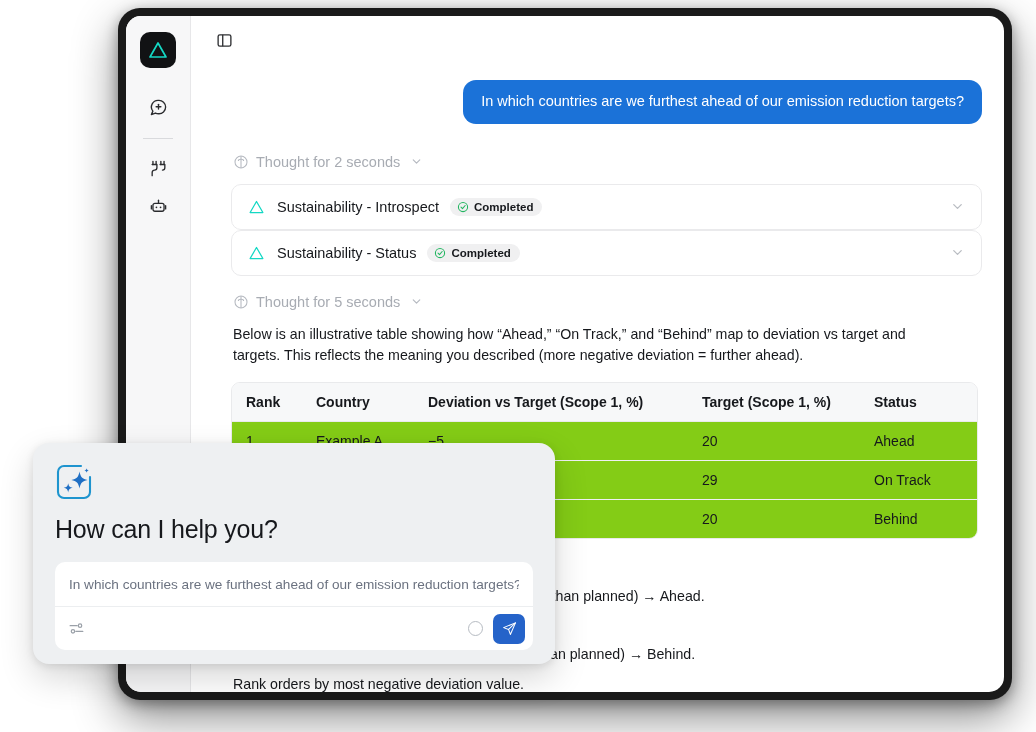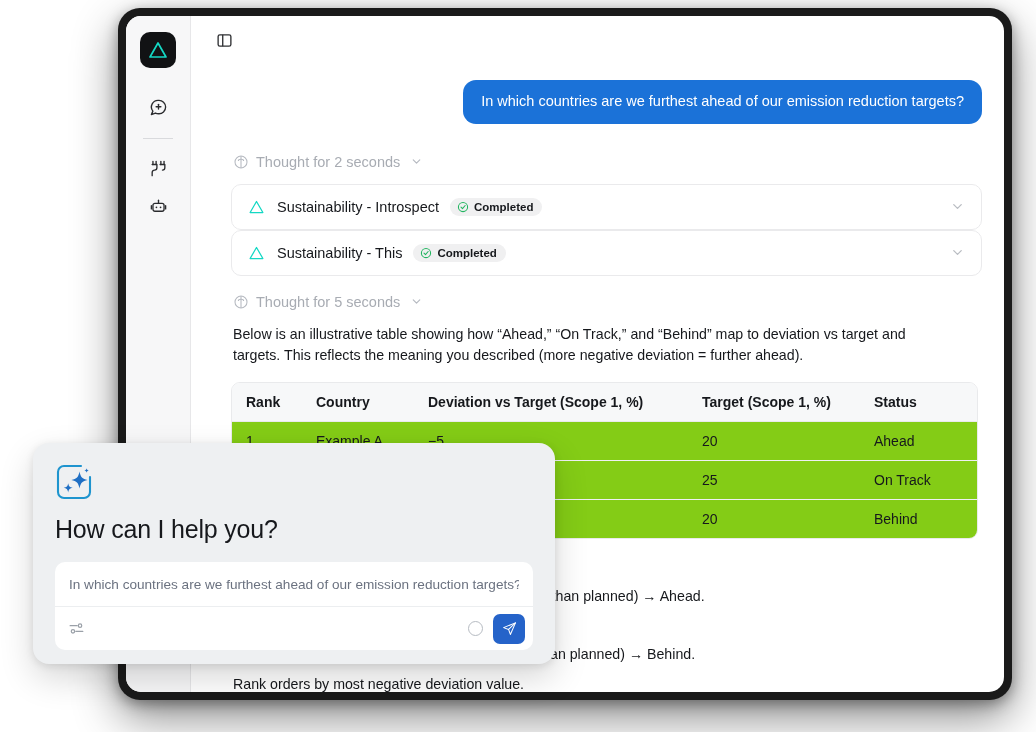--- a/index.html
+++ b/index.html
@@ -335,21 +335,21 @@
               </svg>
         </span>
       </div>
 
       <div class="tool-card">
         <span class="tri">
           <svg width="17" height="16" viewBox="0 0 20 18" fill="none">
             <path d="M10 2.5 L17.5 15.5 H2.5 Z" stroke="#14d8c4" stroke-width="1.5" stroke-linejoin="round"></path>
           </svg>
         </span>
-        <span class="tool-title">Sustainability - This</span>
+        <span class="tool-title">Sustainability - Status</span>
         <span class="badge">
           <span style="display:flex">
             <svg width="12" height="12" viewBox="0 0 24 24" fill="none" stroke="#22b560" stroke-width="2.1" stroke-linecap="round" stroke-linejoin="round">
               <circle cx="12" cy="12" r="9.2"></circle>
                   <polyline points="8 12.3 11 15.2 16.3 9"></polyline>
             </svg>
           </span>
           <span>Completed</span>
         </span>
         <span class="card-chev">
@@ -392,21 +392,21 @@
             <td>1</td>
             <td>Example A</td>
             <td>−5</td>
             <td>20</td>
             <td>Ahead</td>
           </tr>
           <tr>
             <td>2</td>
             <td>Example B</td>
             <td>0</td>
-            <td>25</td>
+            <td>29</td>
             <td>On Track</td>
           </tr>
           <tr>
             <td>3</td>
             <td>Example C</td>
             <td>+8</td>
             <td>20</td>
             <td>Behind</td>
           </tr>
         </tbody>

